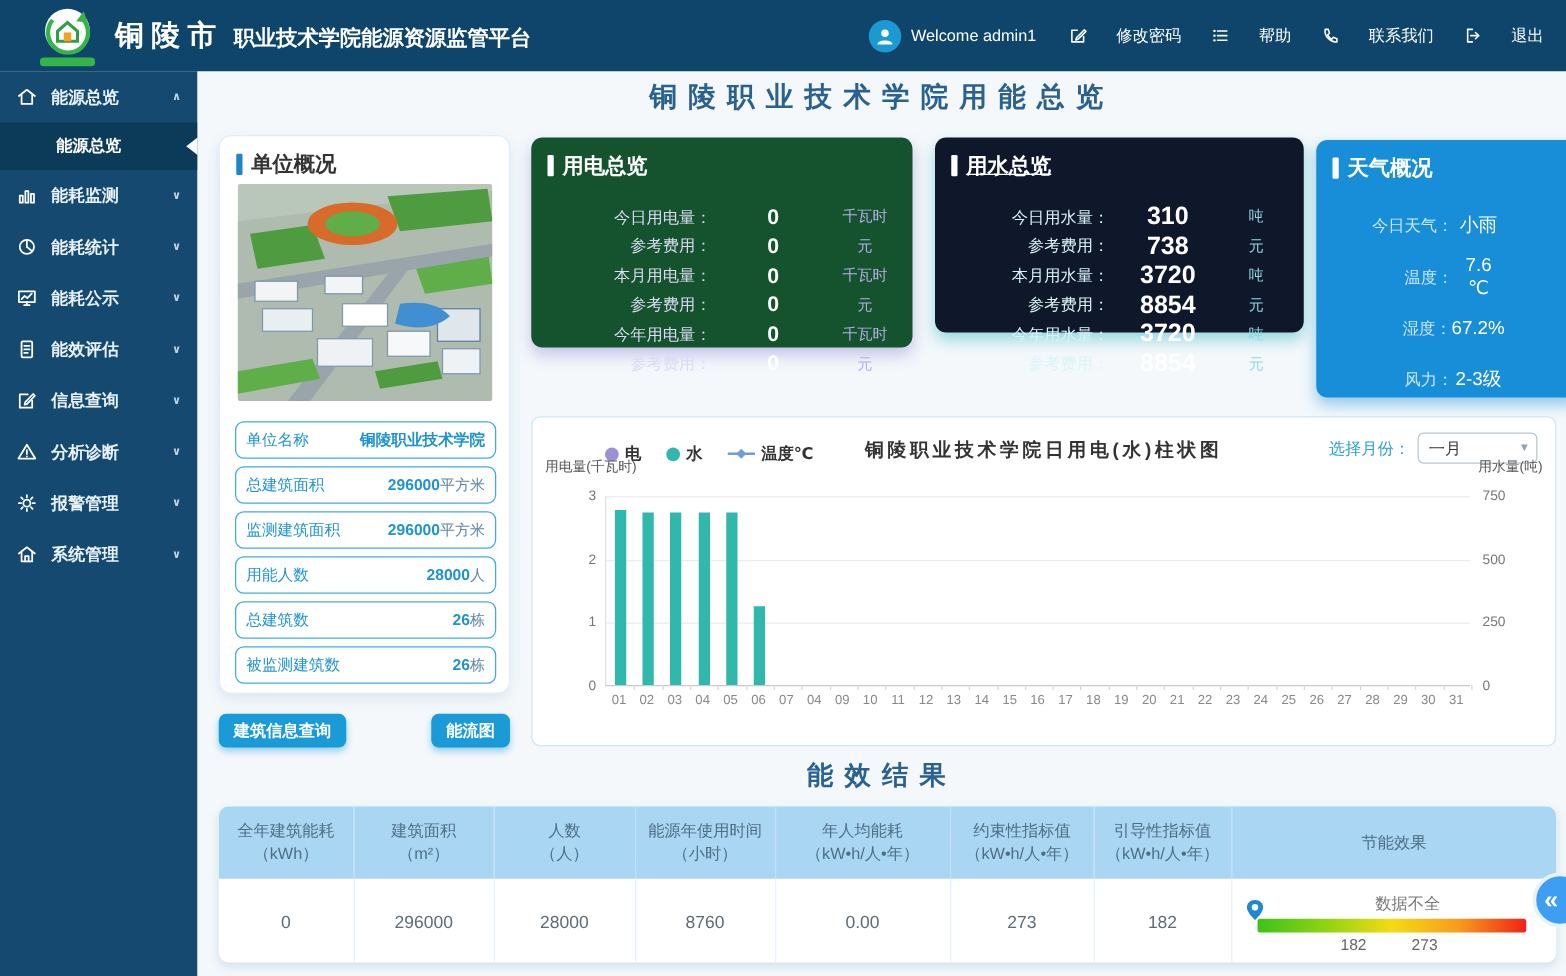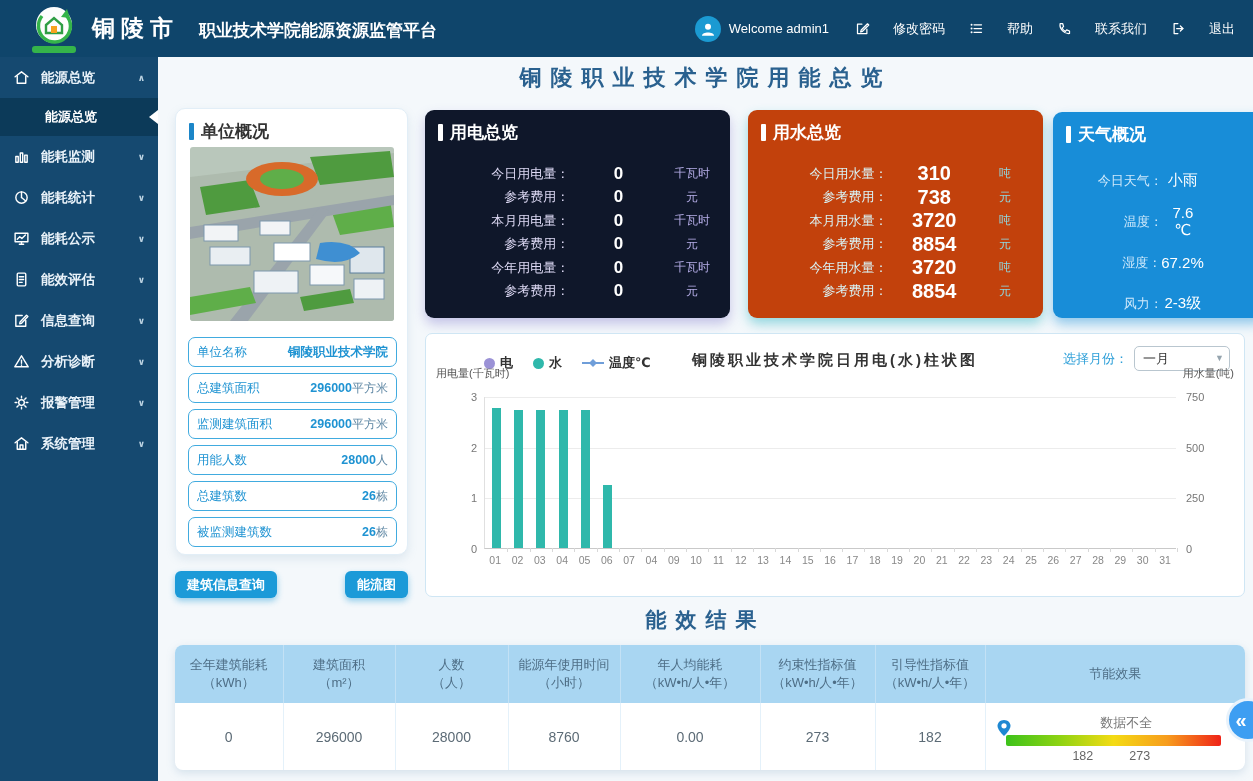--- a/index.html
+++ b/index.html
@@ -4,21 +4,21 @@
 <style>
   * { margin:0; padding:0; box-sizing:border-box; }
   html,body { width:1253px; height:781px; overflow:hidden;
     font-family:"Liberation Sans","DejaVu Sans",sans-serif; background:#f3f7fb; }
 
   
   .topbar { position:absolute; left:0; top:0; width:1253px; height:57px;
     background:#0f456b; display:flex; align-items:center; z-index:5; }
   .logo-wrap { width:92px; display:flex; flex-direction:column; align-items:center; padding-left:16px; }
   .logo-badge { width:44px; height:7px; background:#35b44a; border-radius:3px; margin-top:1px; }
-  .app-title { color:#fff; display:flex; align-items:baseline; gap:20px; white-space:nowrap; }
+  .app-title { color:#fff; display:flex; align-items:baseline; gap:8px; white-space:nowrap; }
   .app-title .city { font-size:23px; font-weight:bold; letter-spacing:6px; }
   .app-title .rest { font-size:17px; font-weight:bold; }
   .topbar-right { margin-left:auto; display:flex; align-items:center; gap:26px; padding-right:18px; }
   .welcome { display:flex; align-items:center; gap:8px; color:#fff; font-size:13px; }
   .avatar { width:26px; height:26px; border-radius:50%; background:#1b9ad2; display:flex; align-items:center; justify-content:center; }
   .top-action { display:flex; align-items:center; gap:23px; color:#fff; font-size:13px; cursor:pointer; }
   .top-action svg { display:block; }
 
   
   .sidebar { position:absolute; left:0; top:57px; width:158px; bottom:0; background:#154970; }
@@ -50,24 +50,24 @@
   .ufield .uunit { color:#5d86a3; margin-left:0; font-size:12px; }
   .unit-buttons { position:absolute; left:17px; top:514px; width:233px; display:flex; justify-content:space-between; }
   .blue-btn { background:#1b9ad8; color:#fff; border:none; font-size:13px; font-weight:bold;
     height:27px; border-radius:6px; padding:0 12px; box-shadow:0 3px 6px rgba(27,154,216,.45); cursor:pointer;
     font-family:inherit; }
 
   
   .stat-card { position:absolute; border-radius:9px; color:#fff; }
   .stat-card .card-title { color:#fff; }
   .stat-card .card-title .tbar { background:#fff; }
-  .stat-card.purple { left:267px; top:53px; width:305px; height:208px; background:#0f172a;
+  .stat-card.purple { left:267px; top:53px; width:305px; height:168px; background:#14532d;
     box-shadow:0 6px 12px rgba(139,132,209,.45); }
-  .stat-card.teal   { left:590px; top:53px; width:295px; height:208px; background:#c2410c;
-    box-shadow:0 6px 12px rgba(34,176,191,.45); }
+  .stat-card.teal   { left:590px; top:53px; width:295px; height:156px; background:#0f172a;
+    box-shadow:0 6px 12px rgba(34,176,191,.45);text-decoration:underline; }
   .stat-card.blue   { left:895px; top:55px; width:212px; height:206px; background:#188dd8;
     box-shadow:0 6px 12px rgba(24,141,216,.45); }
   .stat-rows { position:absolute; left:0; top:52px; width:100%; display:flex; flex-direction:column; }
   .stat-row { display:flex; align-items:center; height:23.5px; padding:0 14px; }
   .stat-row .slab { width:47%; text-align:right; font-size:13px; }
   .stat-row .sval { flex:1; text-align:center; font-weight:bold; }
   .stat-row .sunit { width:48px; text-align:center; font-size:12px; }
   .purple .slab { color:#ddd9f4; } .purple .sval { font-size:17px; } .purple .sunit { color:#b6aee8; }
   .teal .slab { color:#d9f4f7; } .teal .sval { font-size:20px; } .teal .sunit { color:#8fd9e2; }
   .blue .stat-rows { top:48px; }

